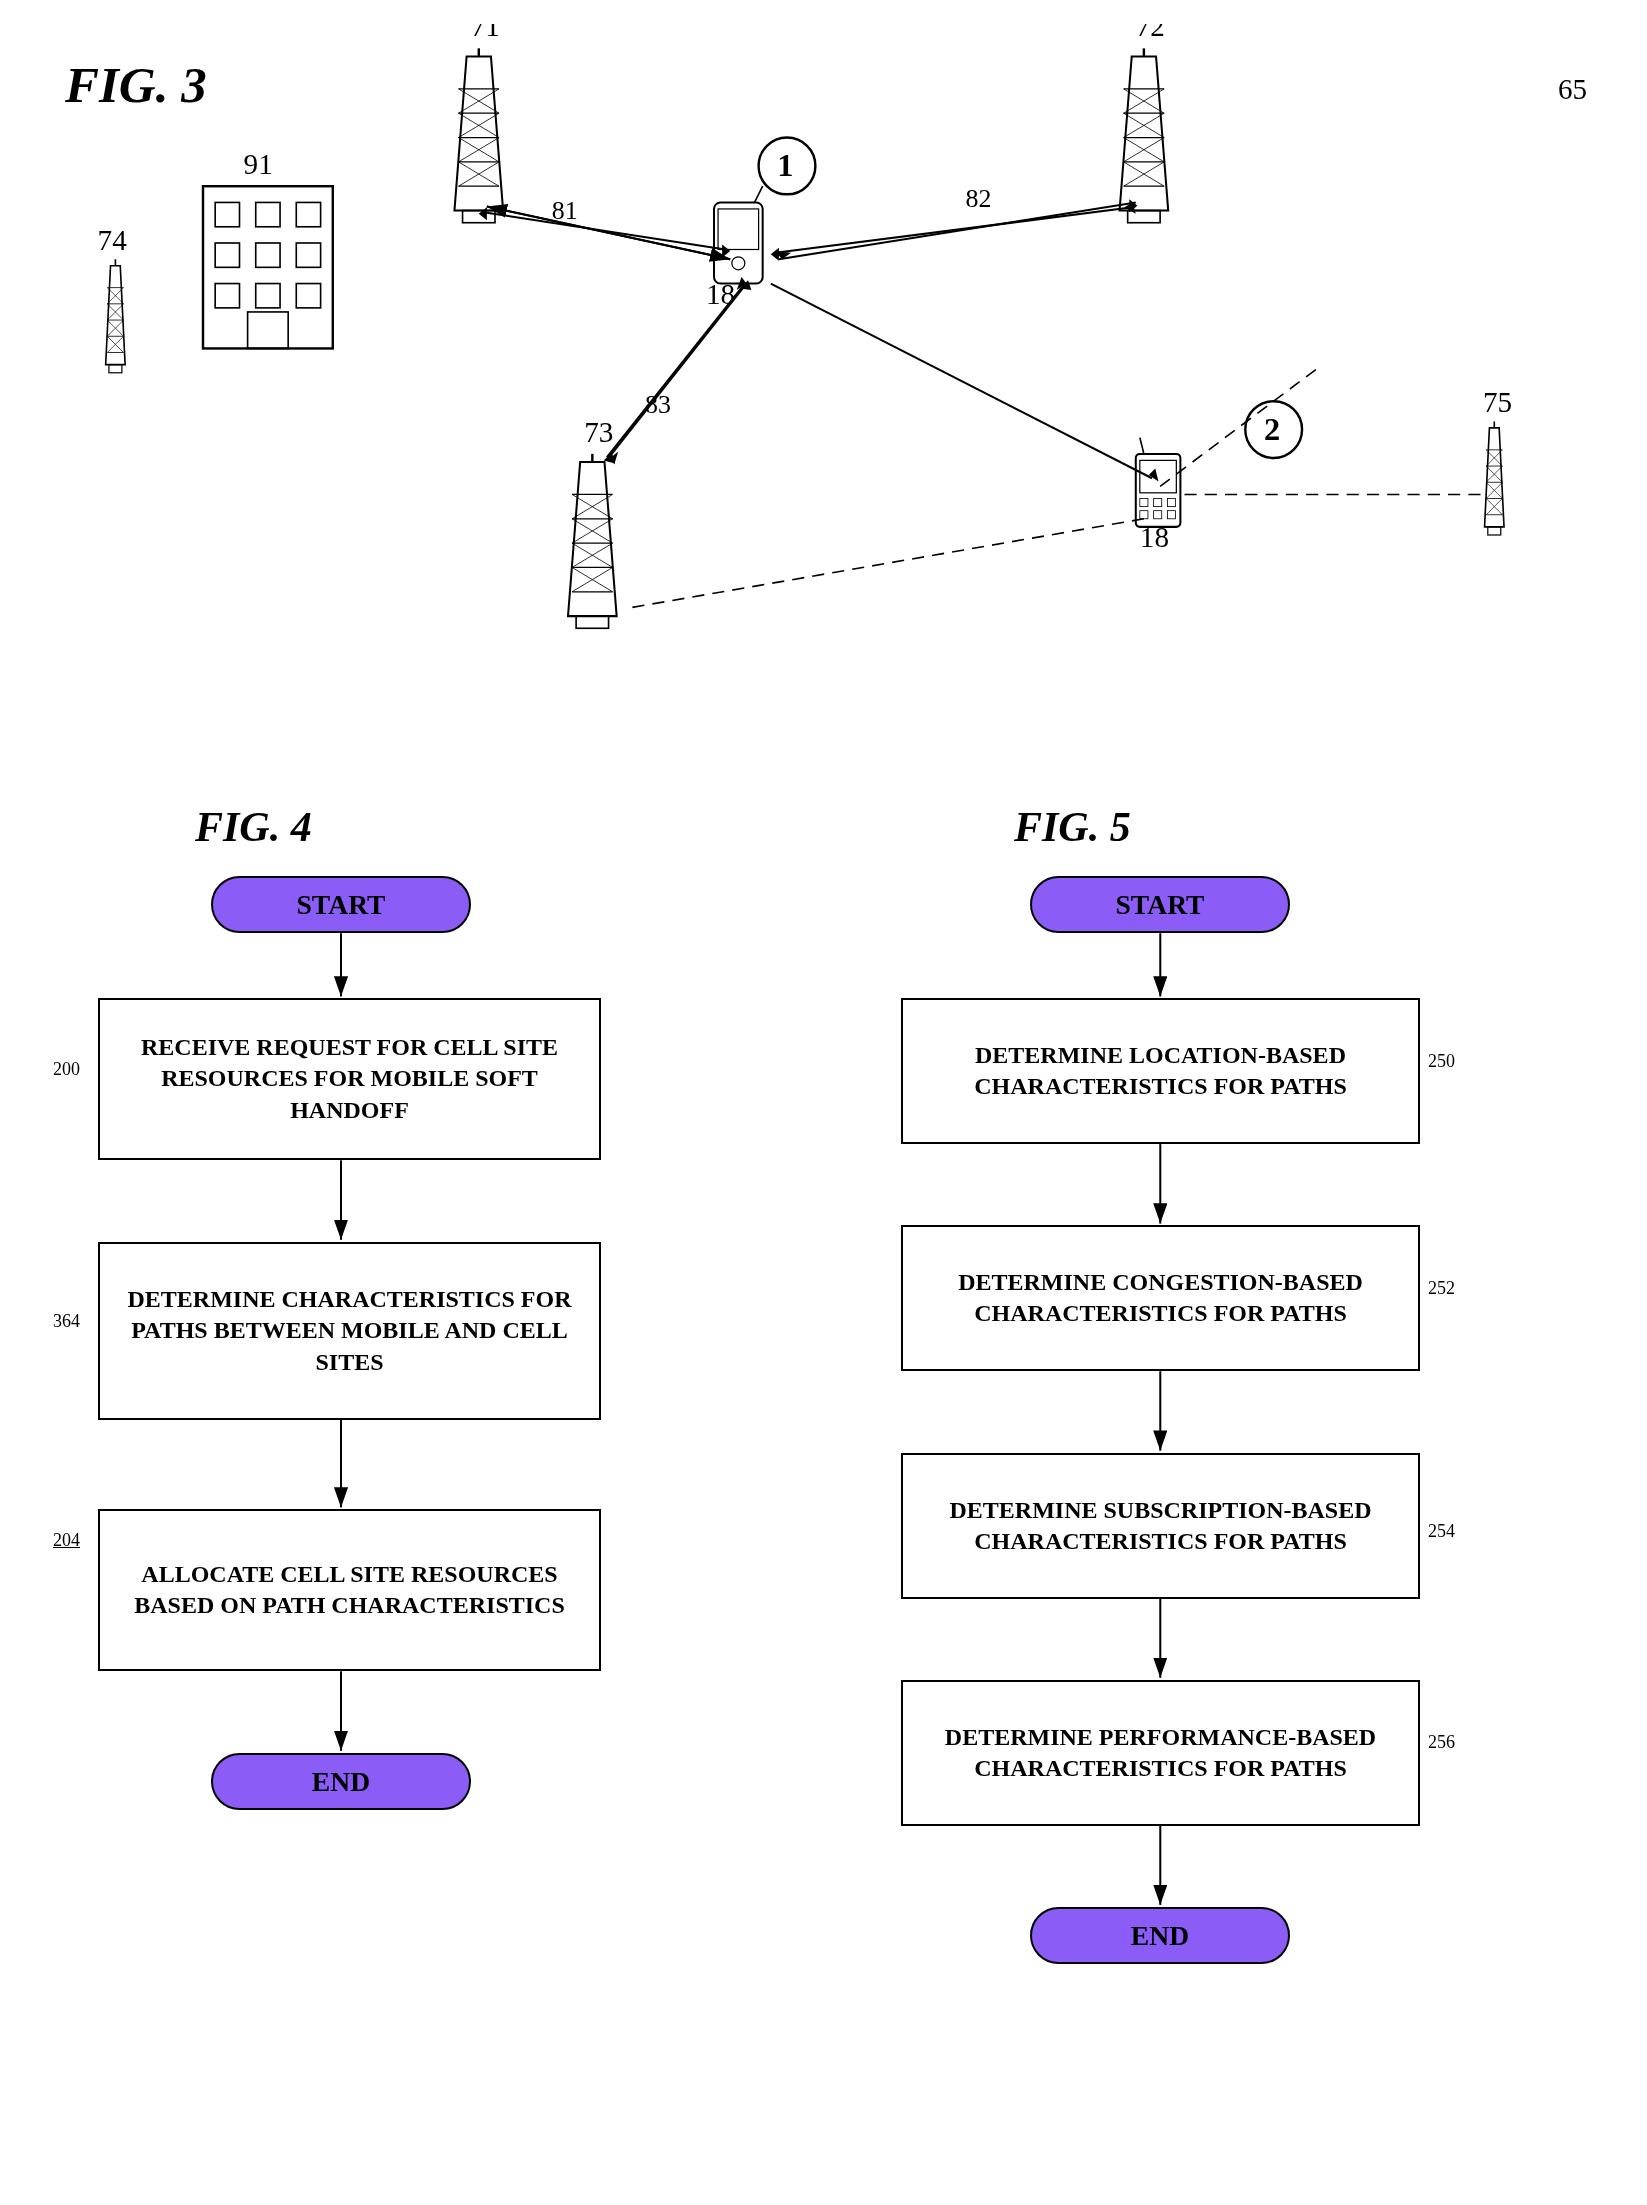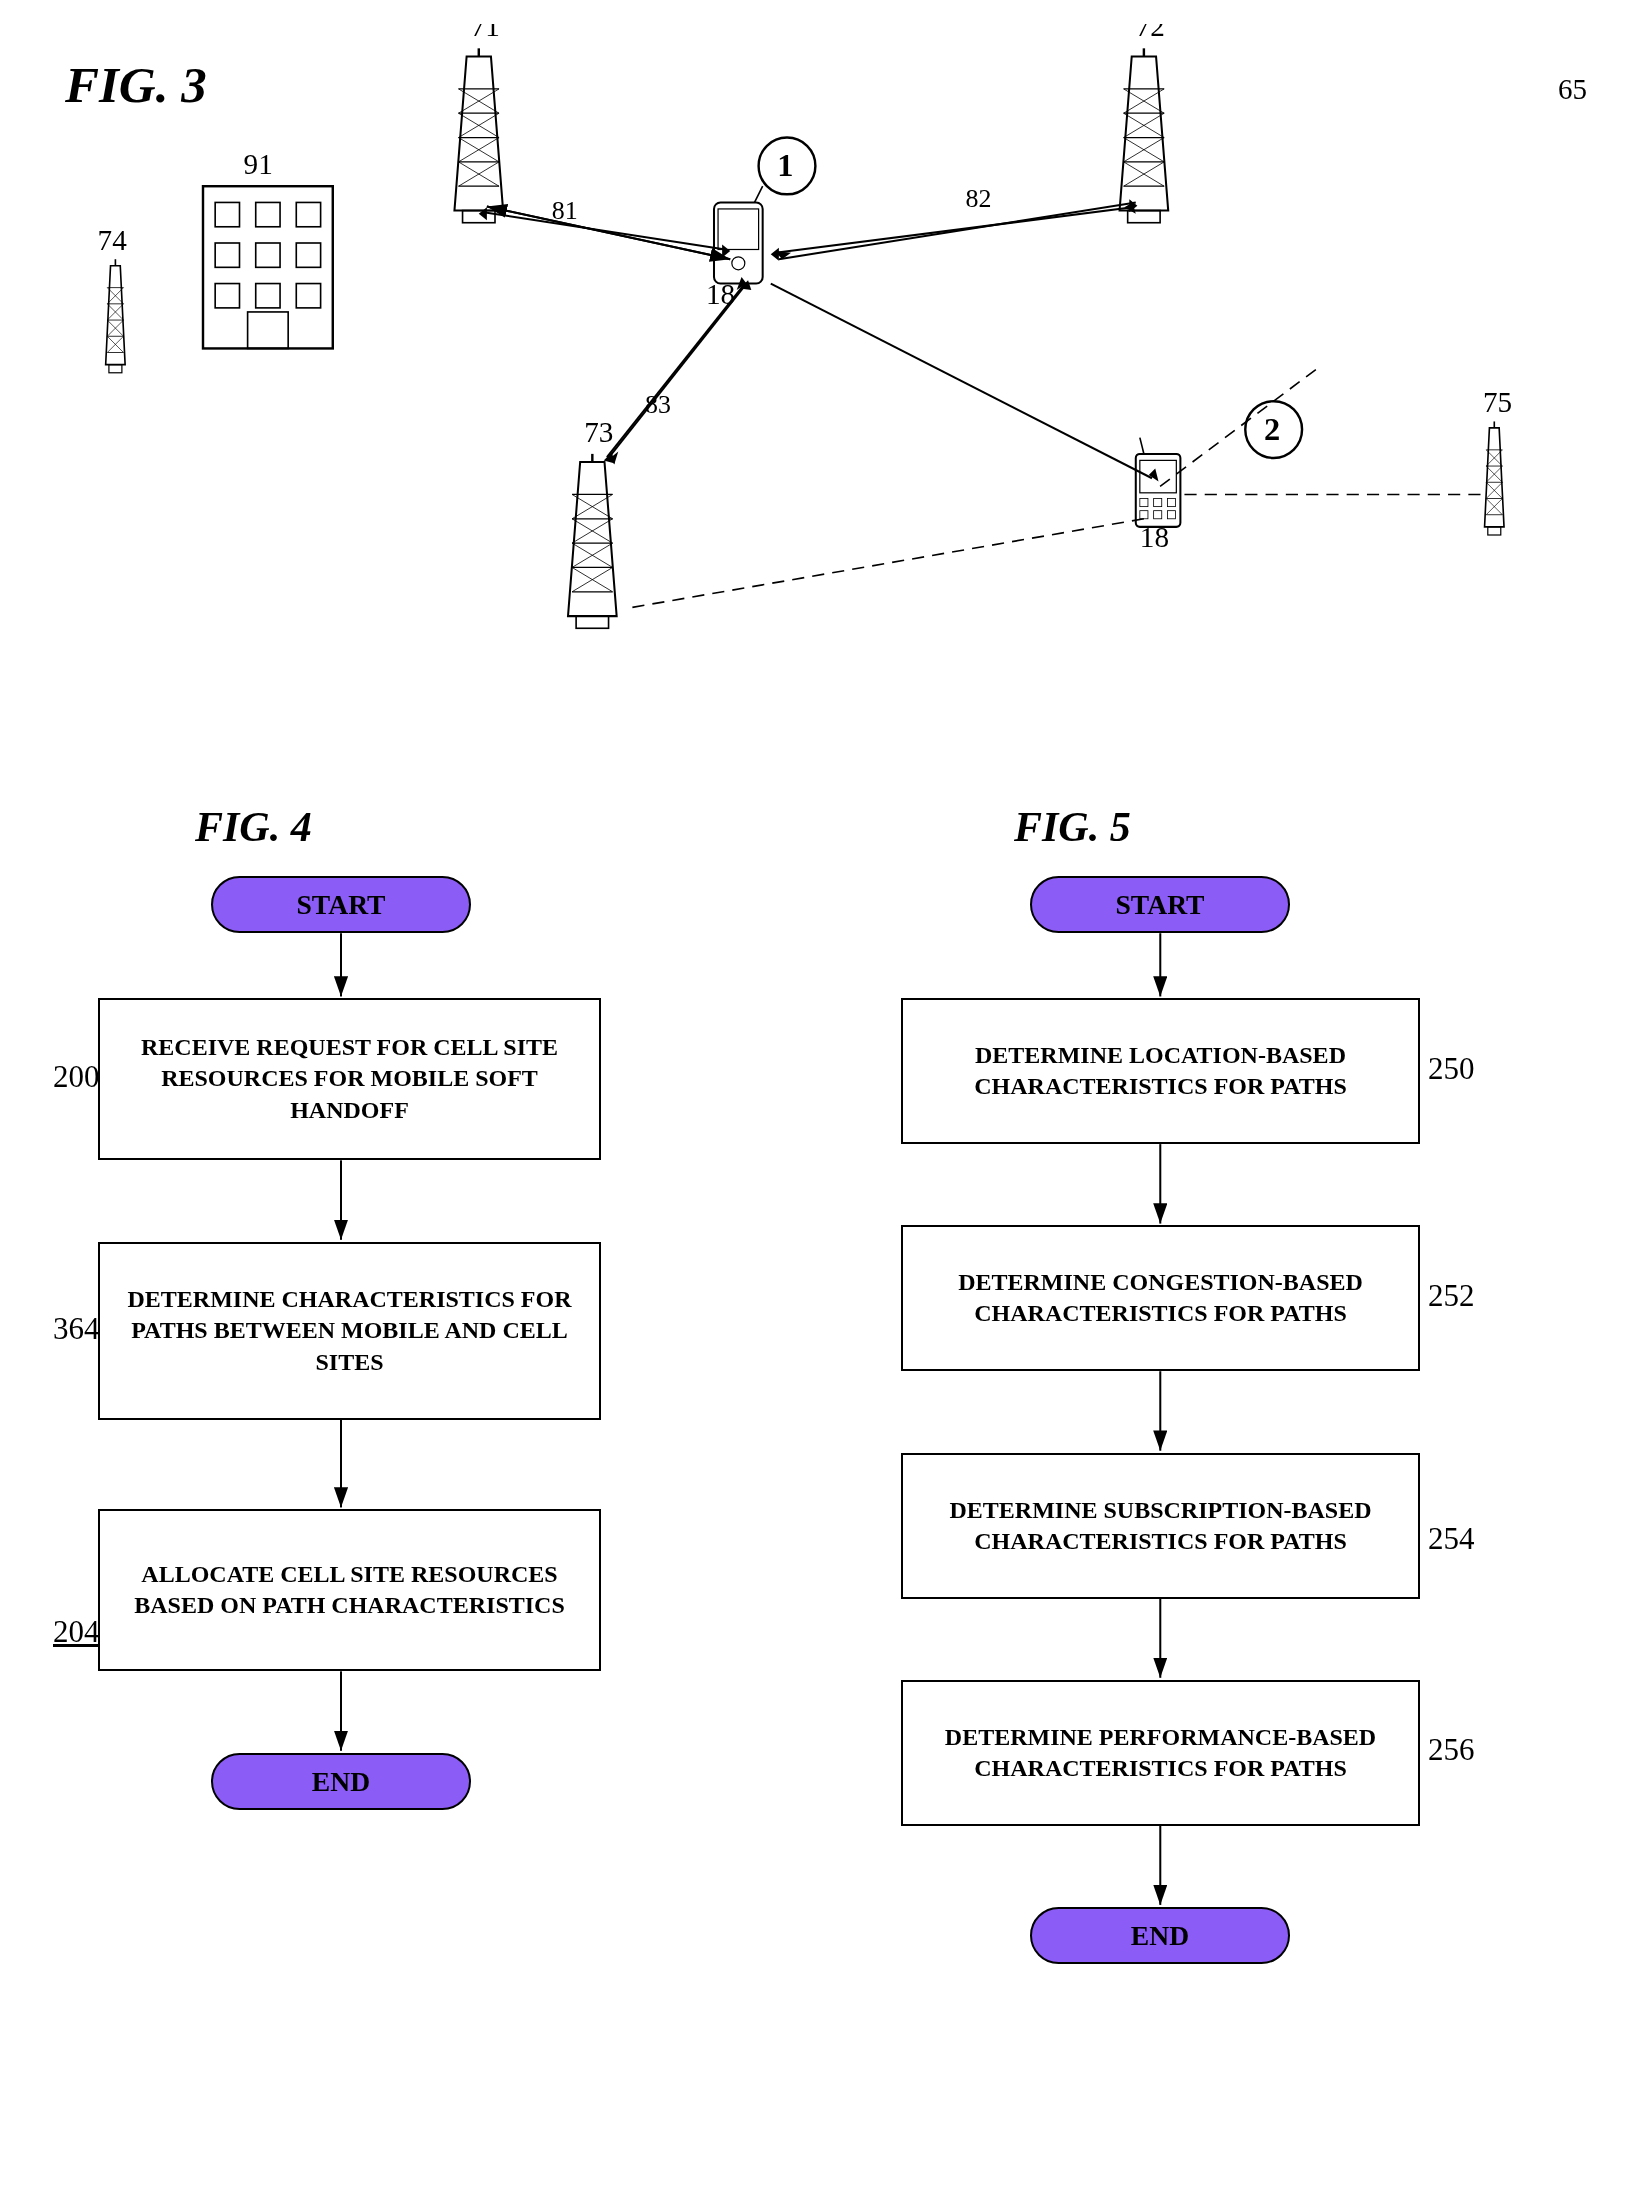--- a/index.html
+++ b/index.html
@@ -106,21 +106,21 @@
       font-size: 24px;
       font-family: 'Times New Roman', Times, serif;
       font-weight: bold;
       text-align: center;
       background: #fff;
       padding: 8px;
     }
 
     .fc-label {
       position: absolute;
-      font-size: 31px;
+      font-size: 18px;
       font-family: 'Times New Roman', Times, serif;
     }
 
     
     .arrows-svg {
       position: absolute;
       top: 0;
       left: 0;
       width: 100%;
       height: 100%;
@@ -352,21 +352,21 @@
     <span class="fc-label" style="top:288px;left:4px;">200</span>
 
     <div class="fc-box" style="top:471px;left:49px;width:503px;height:178px;line-height:1.3;">
       <span>DETERMINE CHARACTERISTICS FOR PATHS BETWEEN MOBILE AND CELL SITES</span>
     </div>
     <span class="fc-label" style="top:540px;left:4px;">364</span>
 
     <div class="fc-box" style="top:738px;left:49px;width:503px;height:162px;line-height:1.3;">
       <span>ALLOCATE CELL SITE RESOURCES BASED ON PATH CHARACTERISTICS</span>
     </div>
-    <span class="fc-label" style="top:843px;left:4px;text-decoration:underline;">204</span>
+    <span class="fc-label" style="top:759px;left:4px;text-decoration:underline;">204</span>
 
     <div class="fc-capsule" style="top:982px;left:162px;width:260px;height:57px;">
       <span>END</span>
     </div>
 
     <svg class="arrows-svg" xmlns="http://www.w3.org/2000/svg" viewBox="0 0 900 1768" width="730" height="1434">
       <defs>
         <marker id="arr4" markerWidth="10" markerHeight="7" refX="10" refY="3.5" orient="auto">
           <polygon points="0 0, 10 3.5, 0 7" fill="#000"></polygon>
         </marker>

